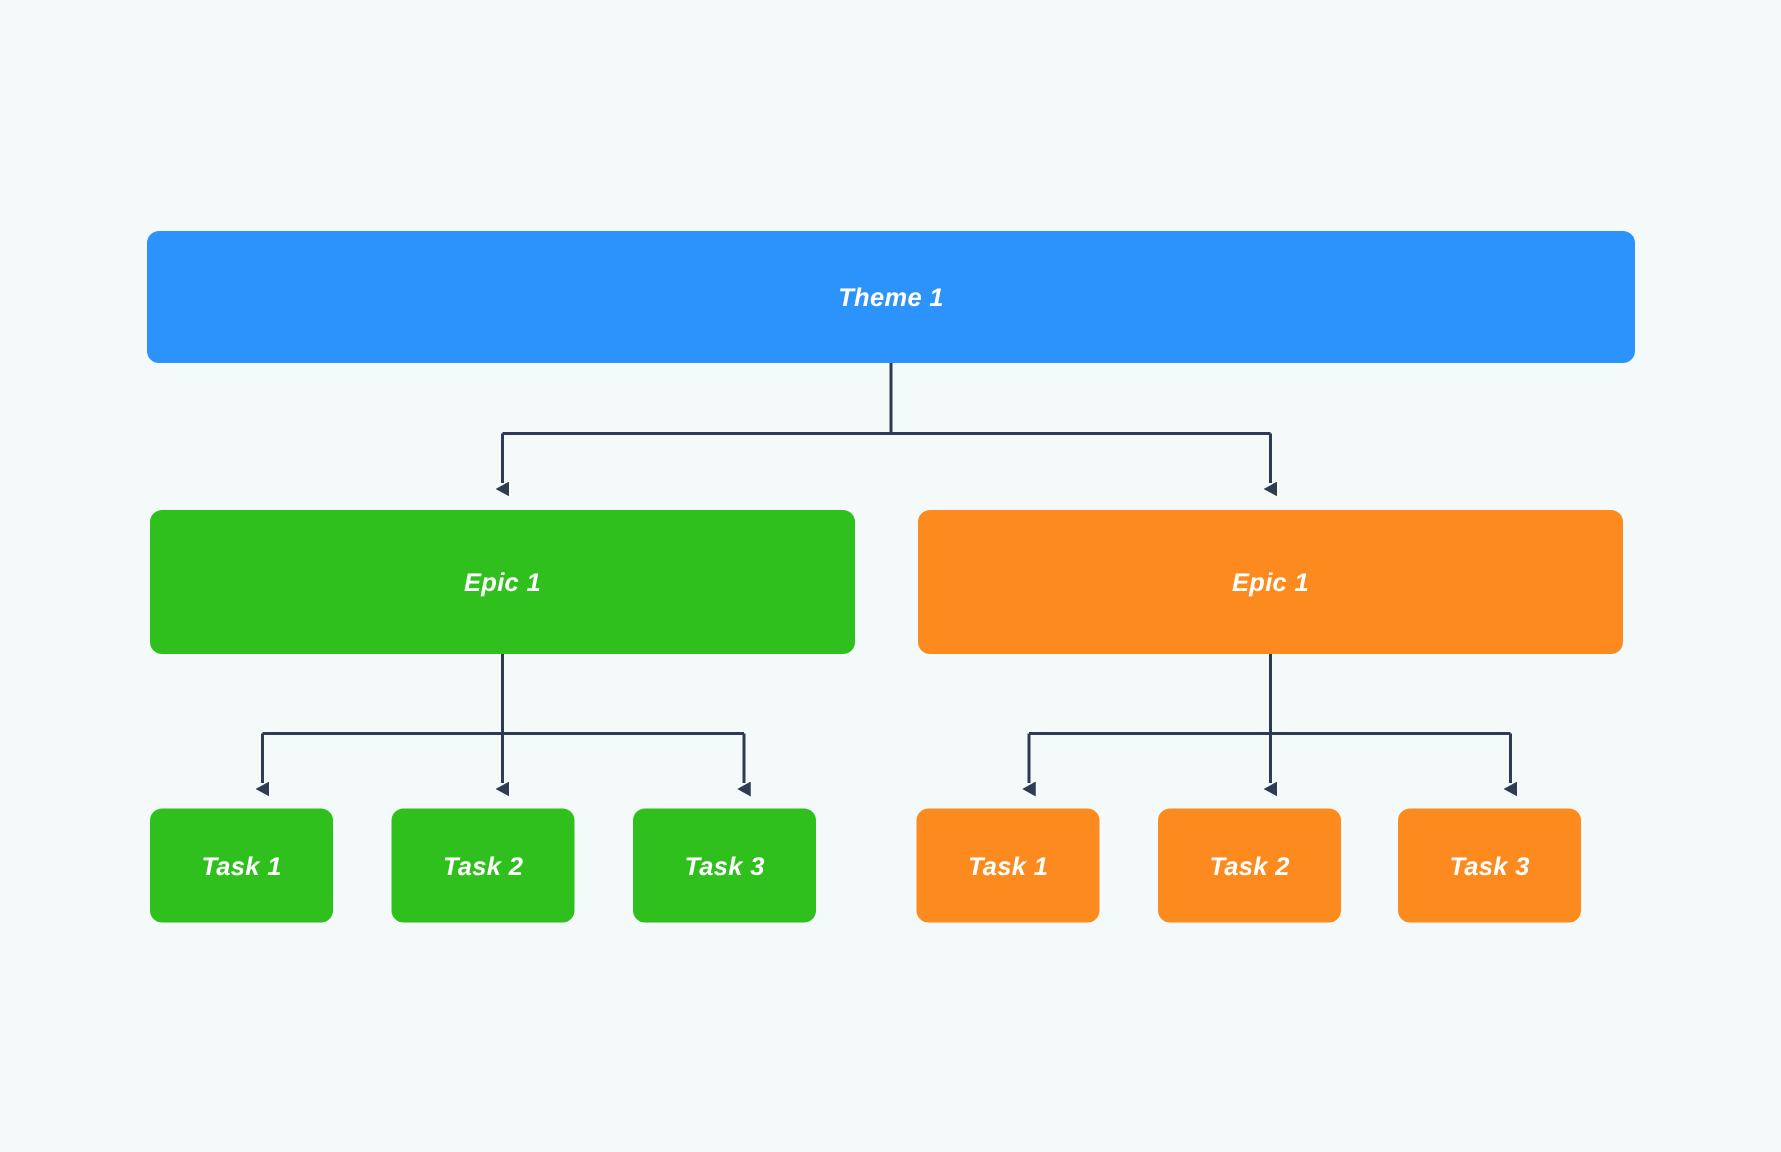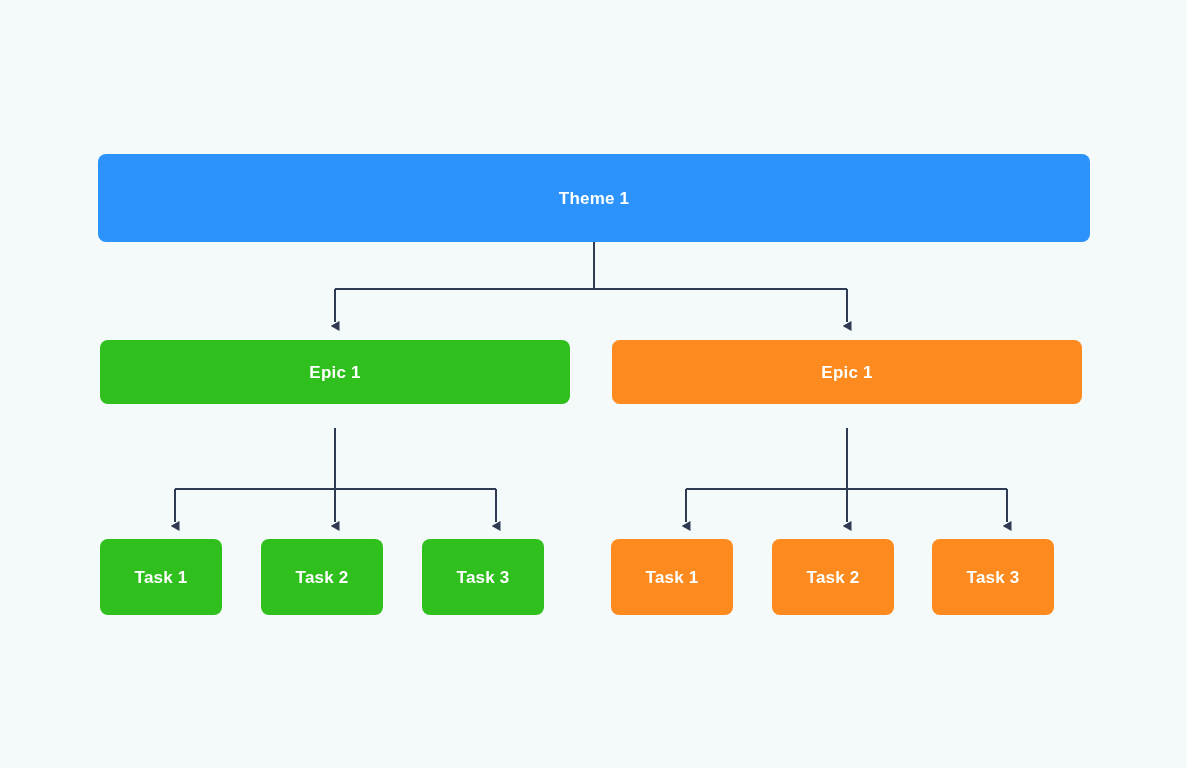--- a/index.html
+++ b/index.html
@@ -10,20 +10,21 @@
     width: 1187px;
     height: 768px;
     background: #f4fafa;
     font-family: "Liberation Sans", sans-serif;
     overflow: hidden;
   }
   #canvas {
     position: relative;
     width: 1187px;
     height: 768px;
+    font-style: italic;
   }
   #connector-layer {
     position: absolute;
     left: 0;
     top: 0;
     width: 1187px;
     height: 768px;
     pointer-events: none;
   }
   .node {
@@ -45,21 +46,21 @@
   .theme-node {
     left: 98px;
     top: 154px;
     width: 992px;
     height: 88px;
   }
   .theme-node .node-label { font-size: 17px; }
 
   .epic-node {
     top: 340px;
-    height: 64px;
+    height: 96px;
   }
   .epic-node .node-label { font-size: 17px; }
 
   .epic-left  { left: 100px; width: 470px; }
   .epic-right { left: 612px; width: 470px; }
 
   .task-node {
     top: 539px;
     width: 122px;
     height: 76px;

